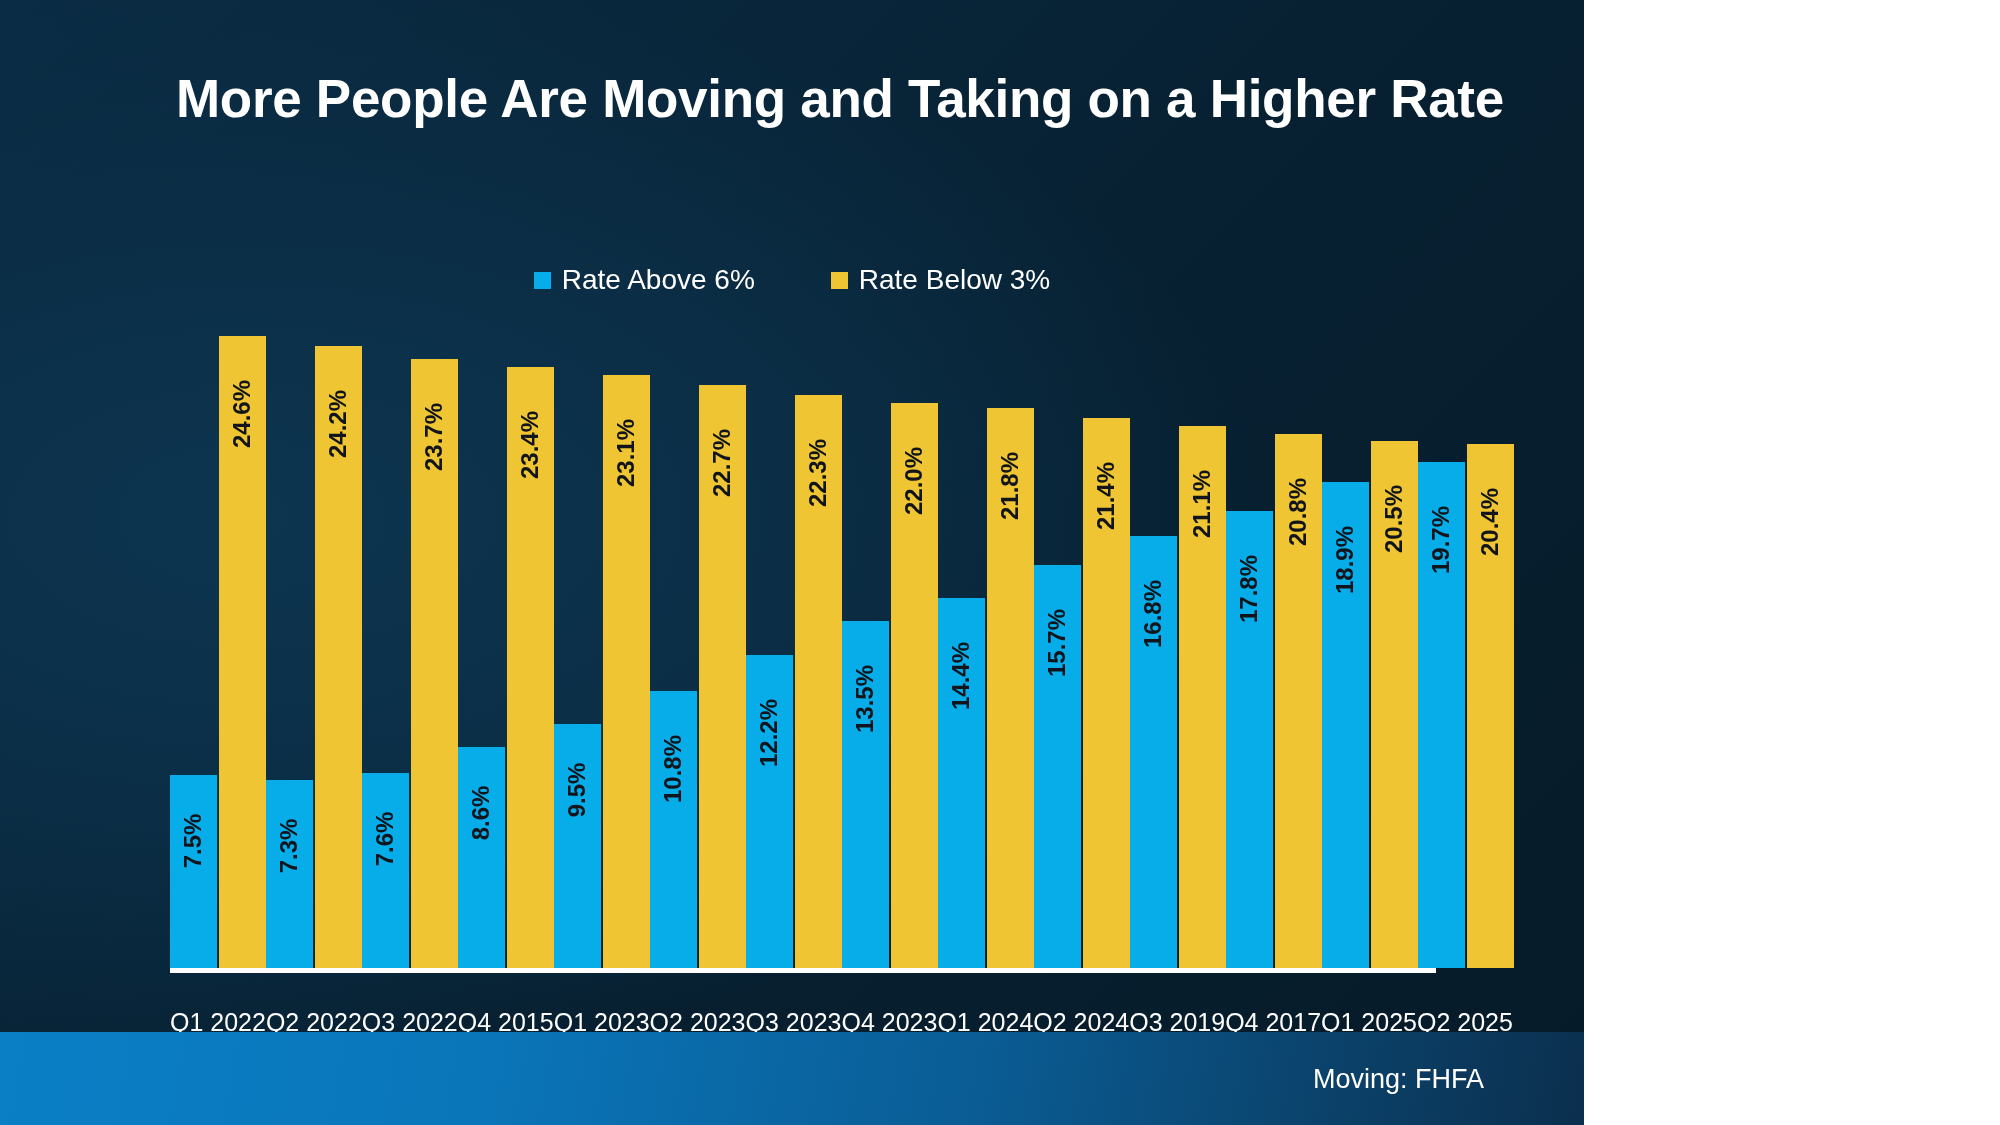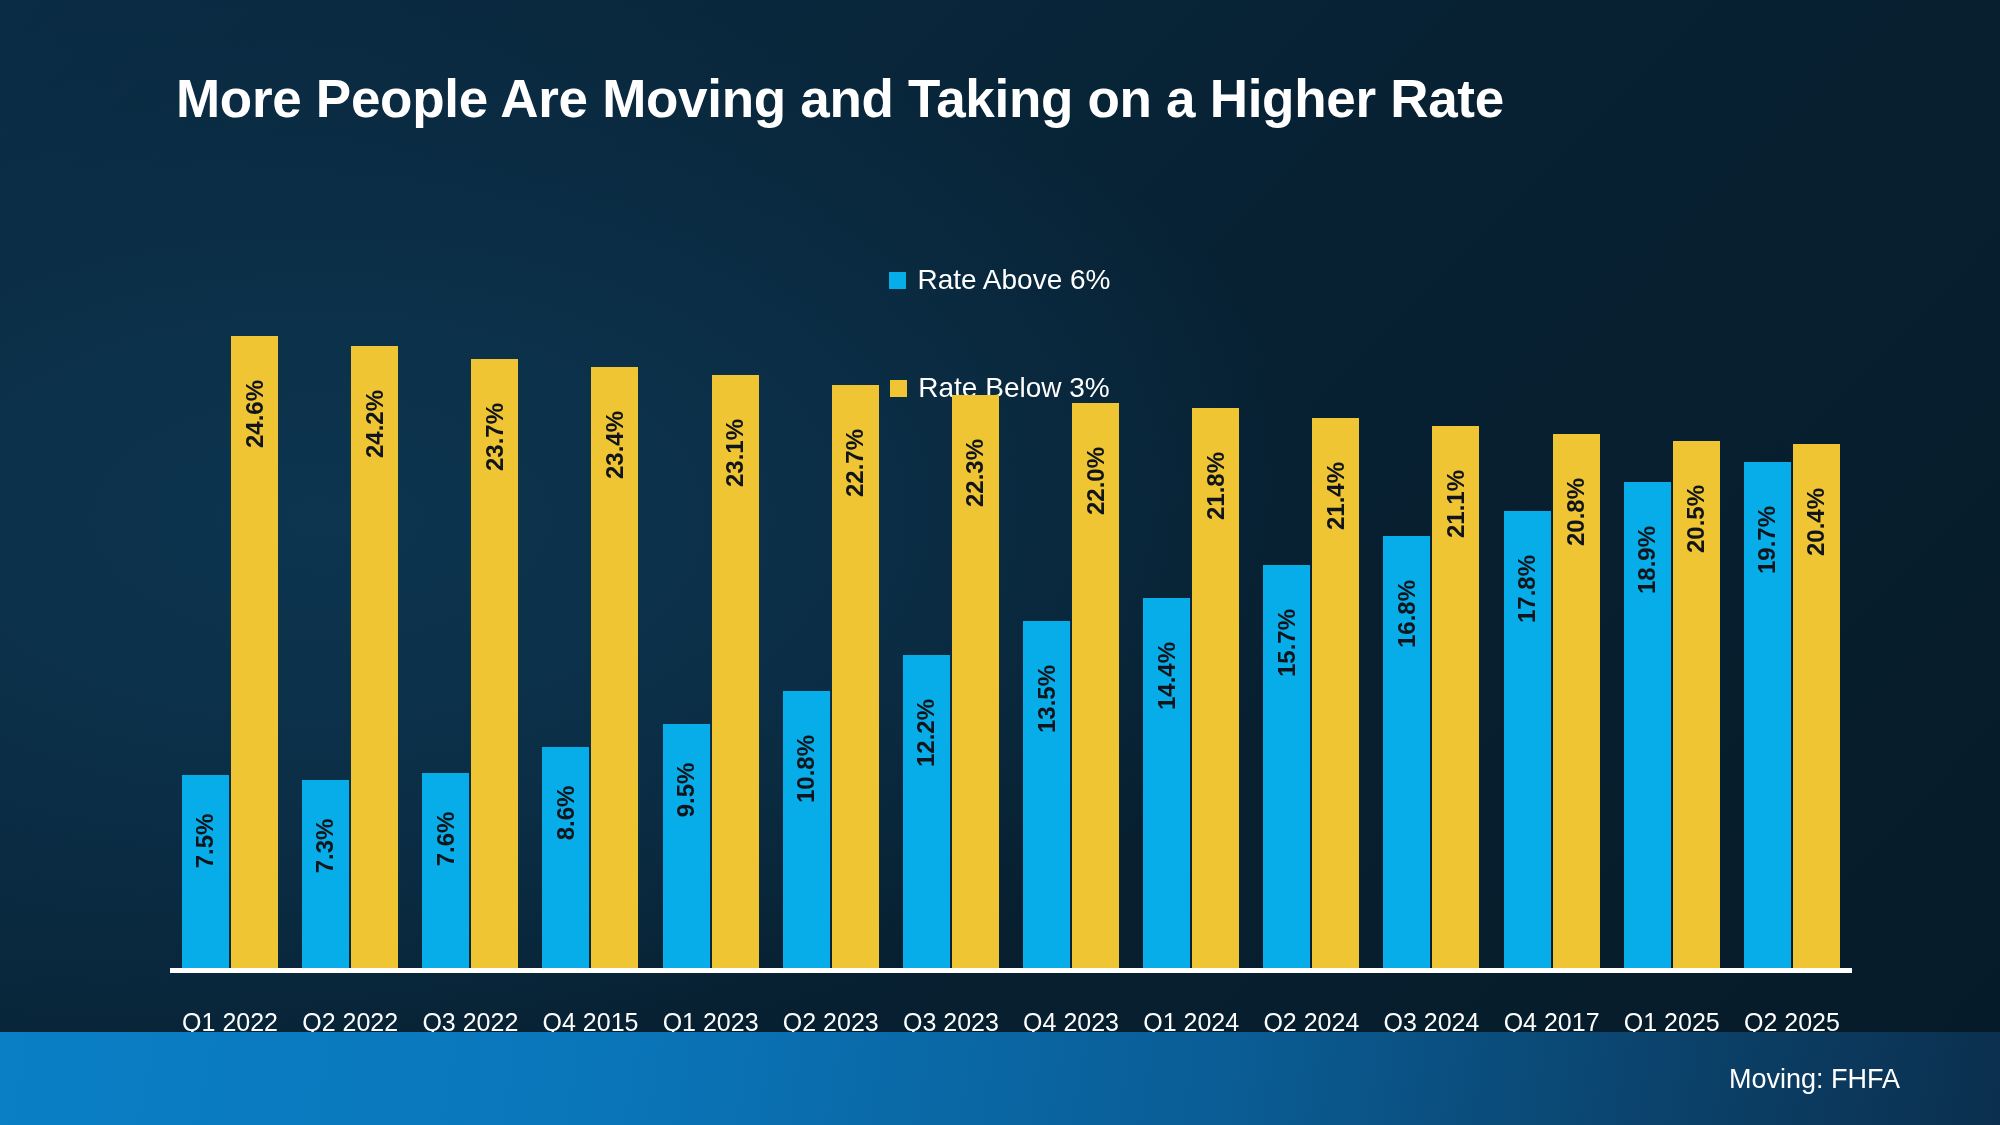--- a/index.html
+++ b/index.html
@@ -3,21 +3,21 @@
 <meta charset="utf-8">
 <style>
   * { margin:0; padding:0; box-sizing:border-box; }
   html, body {
     width:2000px; height:1125px;
     overflow:hidden;
     font-family:"Liberation Sans", sans-serif;
   }
   #stage {
     position:relative;
-    width:2000px; height:1125px;
+    width:1584px; height:1125px;
     background:#08253a;
     background-image:
       radial-gradient(ellipse 1300px 700px at 16% 46%, #0d3550 0%, #0b2e46 42%, rgba(8,32,50,0) 78%),
       linear-gradient(135deg, #0a2c44 0%, #072031 55%, #061b29 100%);
     overflow:hidden;
   }
 
   
   #title {
     position:absolute;
@@ -38,21 +38,20 @@
   }
 
   
   #legend {
     position:absolute;
     left:0; right:0; top:264px;
     display:flex;
     justify-content:center;
     align-items:center;
     gap:76px;
-    flex-direction:column;
   }
   .legend-item {
     display:flex;
     align-items:center;
     gap:11px;
   }
   .legend-swatch {
     width:17px; height:17px;
     display:block;
     flex:0 0 auto;
@@ -290,21 +289,21 @@
       <div class="cat">Q1 2022</div>
       <div class="cat">Q2 2022</div>
       <div class="cat">Q3 2022</div>
       <div class="cat">Q4 2015</div>
       <div class="cat">Q1 2023</div>
       <div class="cat">Q2 2023</div>
       <div class="cat">Q3 2023</div>
       <div class="cat">Q4 2023</div>
       <div class="cat">Q1 2024</div>
       <div class="cat">Q2 2024</div>
-      <div class="cat">Q3 2024</div>
+      <div class="cat">Q3 2019</div>
       <div class="cat">Q4 2017</div>
       <div class="cat">Q1 2025</div>
       <div class="cat">Q2 2025</div>
     </div>
 
   <div id="footer">
     <div id="source">Moving: FHFA</div>
   </div>
 
 </div>

